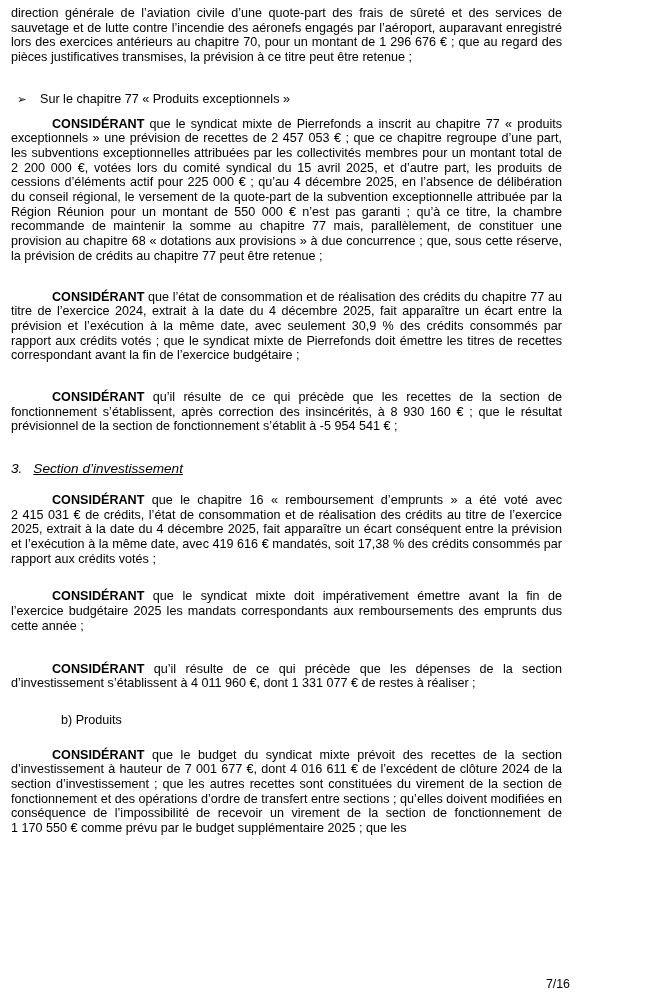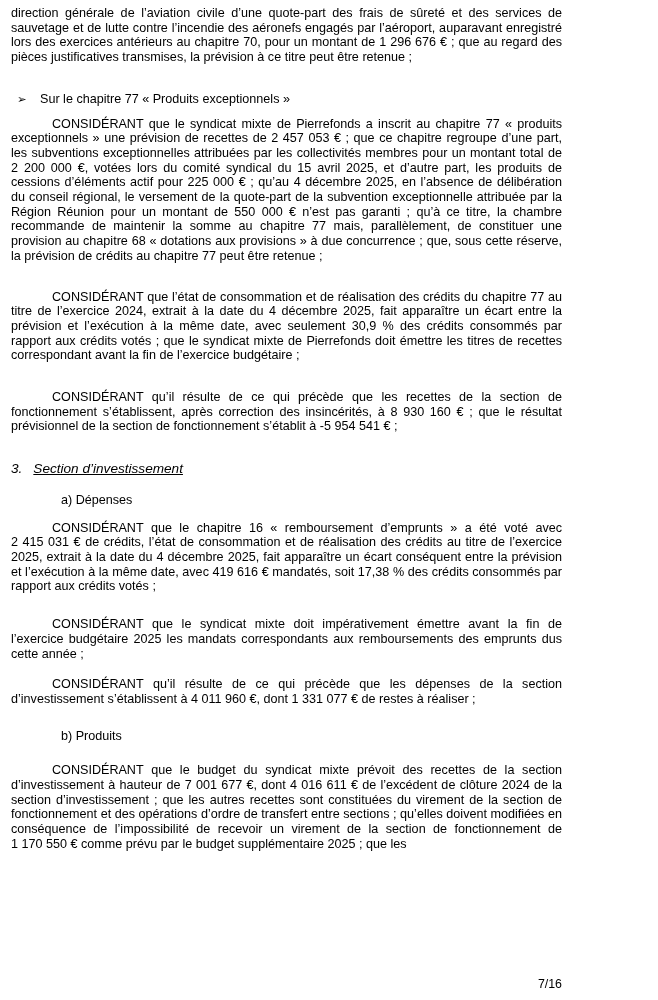--- a/index.html
+++ b/index.html
@@ -18,21 +18,21 @@
     line-height: 14.7px;
     box-sizing: border-box;
     padding: 6px 12px 0 11px;
     overflow: hidden;
   }
   .para {
     margin: 0;
     text-align: justify;
   }
   .para.indent { text-indent: 41px; }
-  .lead { font-weight: normal; }
+  .lead { font-weight: bold; }
   .bullet-line {
     display: flex;
     align-items: baseline;
   }
   .bullet-glyph {
     flex: 0 0 29px;
     padding-left: 6px;
     box-sizing: border-box;
     font-size: 11.5px;
   }
@@ -44,29 +44,29 @@
   }
   .heading-number {
     display: inline-block;
     margin-right: 11px;
   }
   .heading-title { text-decoration: underline; }
   .subheading { margin: 0 0 0 50px; }
   .footer {
     position: absolute;
     top: 977px;
-    right: 12px;
+    right: 4px;
     font-size: 12.4px;
   }
   
   .mb10 { margin-bottom: 10px; }
   .mb13 { margin-bottom: 13px; }
   .mb16 { margin-bottom: 16px; font-style: italic; }
   .mb20 { margin-bottom: 20px; }
-  .mb21 { margin-bottom: 16px; }
+  .mb21 { margin-bottom: 28px; }
   .mb22 { margin-bottom: 22px; }
   .mb23 { margin-bottom: 23px; }
   .mb24 { margin-bottom: 24px; }
   .mb26 { margin-bottom: 26px; }
   .mb27 { margin-bottom: 27px; }
   .mb28 { margin-bottom: 28px; }
 </style>
 </head>
 <body>
 
@@ -82,21 +82,20 @@
   <p class="para indent mb26"><strong class="lead">CONSIDÉRANT</strong><span> que le syndicat mixte de Pierrefonds a inscrit au chapitre 77 «&nbsp;produits exceptionnels&nbsp;» une prévision de recettes de 2&nbsp;457&nbsp;053&nbsp;€&nbsp;; que ce chapitre regroupe d’une part, les subventions exceptionnelles attribuées par les collectivités membres pour un montant total de 2&nbsp;200&nbsp;000&nbsp;€, votées lors du comité syndical du 15 avril 2025, et d’autre part, les produits de cessions d’éléments actif pour 225&nbsp;000&nbsp;€&nbsp;; qu’au 4 décembre 2025, en l’absence de délibération du conseil régional, le versement de la quote-part de la subvention exceptionnelle attribuée par la Région Réunion pour un montant de 550&nbsp;000&nbsp;€ n’est pas garanti&nbsp;; qu’à ce titre, la chambre recommande de maintenir la somme au chapitre 77 mais, parallèlement, de constituer une provision au chapitre 68 «&nbsp;dotations aux provisions&nbsp;» à due concurrence&nbsp;; que, sous cette réserve, la prévision de crédits au chapitre 77 peut être retenue&nbsp;;</span></p>
 
   <p class="para indent mb27"><strong class="lead">CONSIDÉRANT</strong><span> que l’état de consommation et de réalisation des crédits du chapitre 77 au titre de l’exercice 2024, extrait à la date du 4 décembre 2025, fait apparaître un écart entre la prévision et l’exécution à la même date, avec seulement 30,9&nbsp;% des crédits consommés par rapport aux crédits votés&nbsp;; que le syndicat mixte de Pierrefonds doit émettre les titres de recettes correspondant avant la fin de l’exercice budgétaire&nbsp;;</span></p>
 
   <p class="para indent mb28"><strong class="lead">CONSIDÉRANT</strong><span> qu’il résulte de ce qui précède que les recettes de la section de fonctionnement s’établissent, après correction des insincérités, à 8&nbsp;930&nbsp;160&nbsp;€&nbsp;; que le résultat prévisionnel de la section de fonctionnement s’établit à -5&nbsp;954&nbsp;541&nbsp;€&nbsp;;</span></p>
 
   <h2 class="heading mb16">
     <span class="heading-number">3.</span><span class="heading-title">Section d’investissement</span>
   </h2>
 
-  <p class="subheading mb13">a) Dépenses</p>
 
 
   <p class="para indent mb23"><strong class="lead">CONSIDÉRANT</strong><span> que le chapitre 16 «&nbsp;remboursement d’emprunts&nbsp;» a été voté avec 2&nbsp;415&nbsp;031&nbsp;€ de crédits, l’état de consommation et de réalisation des crédits au titre de l’exercice 2025, extrait à la date du 4 décembre 2025, fait apparaître un écart conséquent entre la prévision et l’exécution à la même date, avec 419&nbsp;616&nbsp;€ mandatés, soit 17,38&nbsp;% des crédits consommés par rapport aux crédits votés&nbsp;;</span></p>
 
   <p class="para indent mb21"><strong class="lead">CONSIDÉRANT</strong><span> que le syndicat mixte doit impérativement émettre avant la fin de l’exercice budgétaire 2025 les mandats correspondants aux remboursements des emprunts dus cette année&nbsp;;</span></p>
 
   <p class="para indent mb22"><strong class="lead">CONSIDÉRANT</strong><span> qu’il résulte de ce qui précède que les dépenses de la section d’investissement s’établissent à 4&nbsp;011&nbsp;960&nbsp;€, dont 1&nbsp;331&nbsp;077&nbsp;€ de restes à réaliser&nbsp;;</span></p>
 
   <p class="subheading mb20">b) Produits</p>
 

